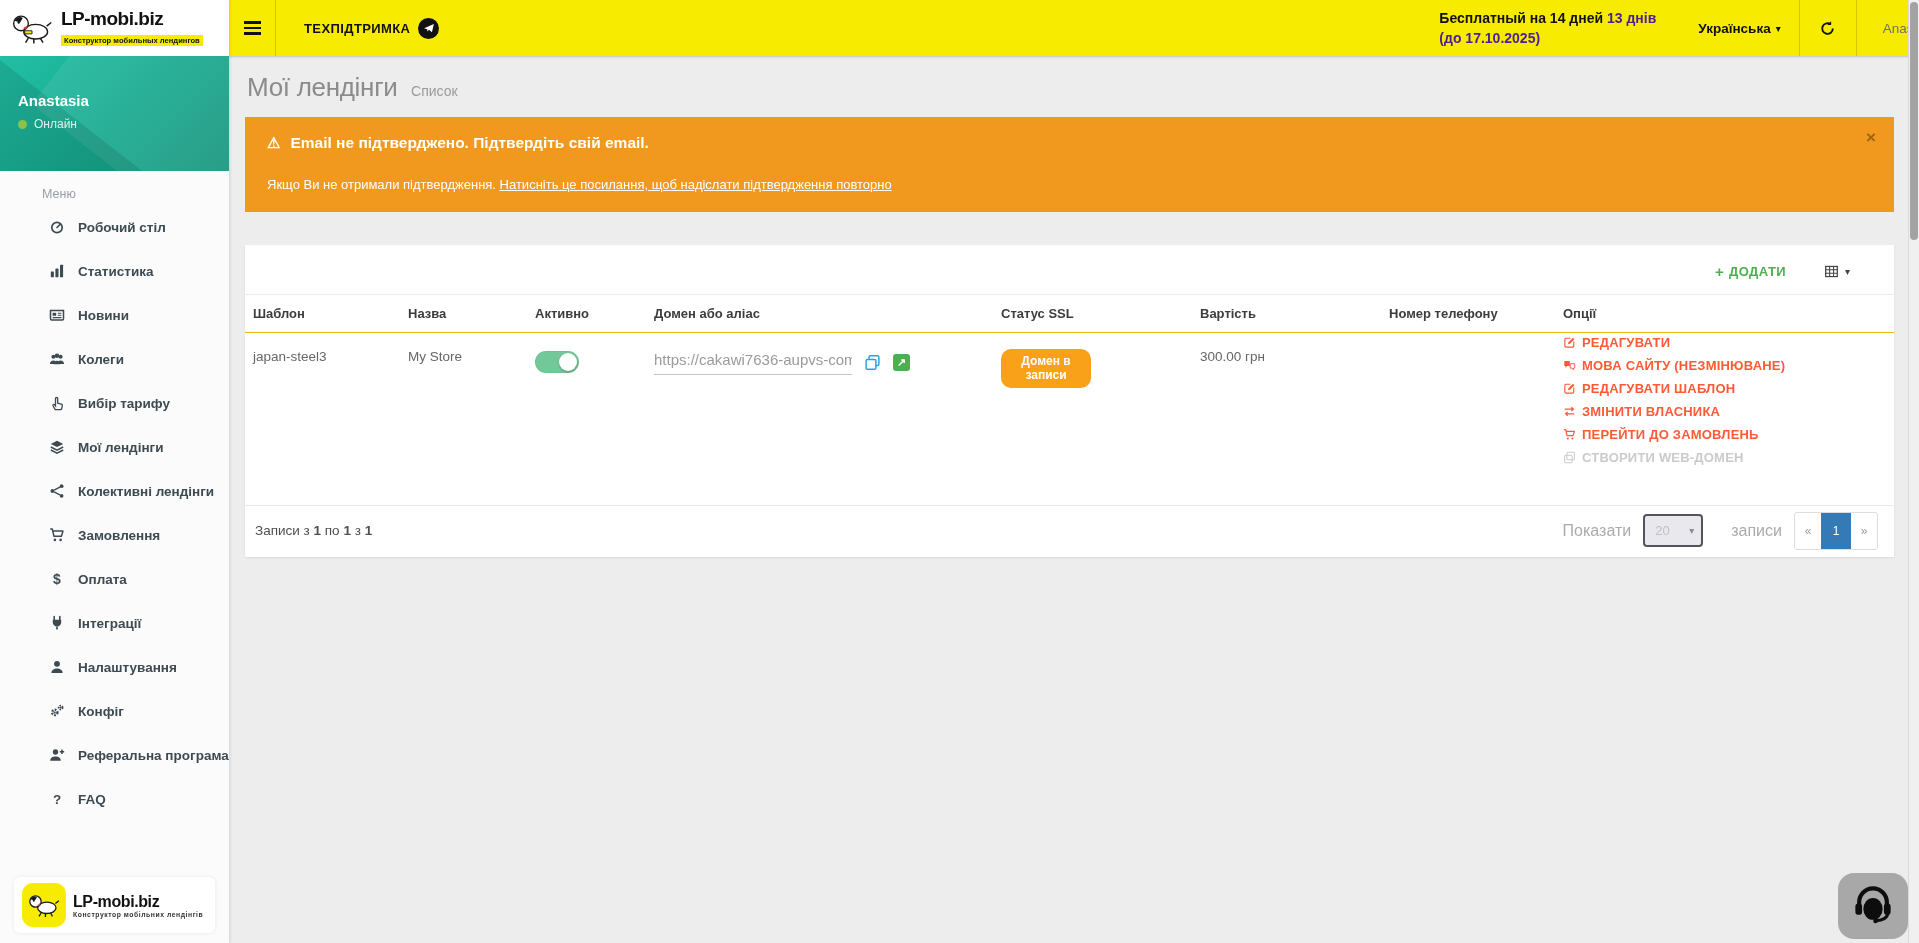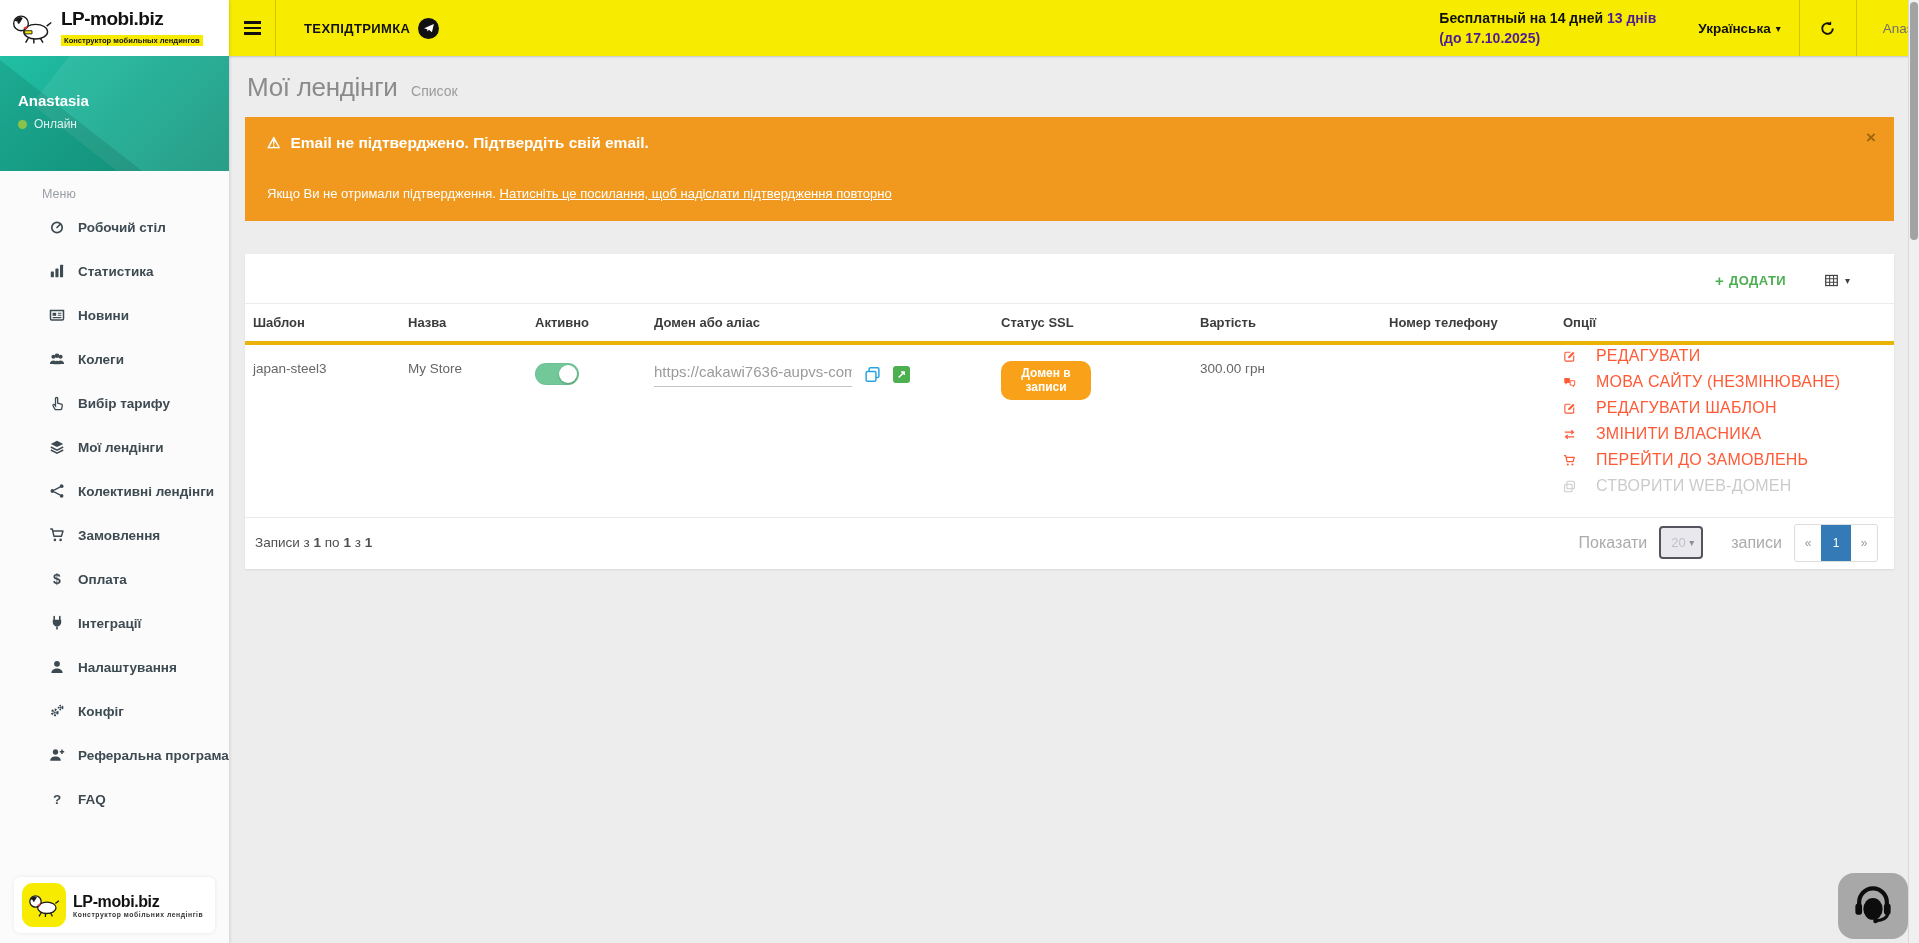--- a/index.html
+++ b/index.html
@@ -50,61 +50,61 @@
   .tb-user { padding:0 26px; display:flex; align-items:center; font-size:13.5px; color:#6f6f6f; cursor:pointer; }
 
   
   .main { position:absolute; left:229px; top:56px; right:11px; bottom:0; padding:0 14px 0 16px; }
   .page-head { padding:16px 2px 14px; }
   .page-title { display:inline; font-size:26px; font-weight:400; color:#8b8b8b; letter-spacing:-.3px; }
   .page-sub { display:inline; font-size:14px; color:#9b9b9b; margin-left:9px; }
   .alert { position:relative; background:#f0991e; color:#fff; padding:17px 22px 20px; }
   .alert-title { display:flex; align-items:center; gap:10px; font-size:15.5px; font-weight:700; }
   .alert-warn { font-size:15px; }
-  .alert-body { margin-top:34px; font-size:13px; }
+  .alert-body { margin-top:25px; font-size:13px; }
   .alert-body a { color:#fff; text-decoration:underline; cursor:pointer; }
   .alert-close { position:absolute; top:12px; right:18px; font-size:17px; font-weight:700; color:rgba(90,55,0,.55); cursor:pointer; line-height:1; }
 
   .card { margin-top:33px; background:#fff; box-shadow:0 1px 2px rgba(0,0,0,.08); }
   .toolbar { display:flex; justify-content:flex-end; align-items:center; gap:38px; padding:18px 44px 14px 0; }
   .btn-add { display:flex; align-items:center; gap:5px; color:#4caf50; font-size:13px; font-weight:700; letter-spacing:.4px; cursor:pointer; }
   .btn-add .plus { font-size:15px; font-weight:700; }
   .btn-grid { display:flex; align-items:center; gap:6px; color:#444; cursor:pointer; }
   .btn-grid svg { width:15px; height:15px; }
   .btn-grid .caret { color:#444; }
 
   .tgrid { display:grid; grid-template-columns:155px 127px 119px 347px 199px 189px 174px auto; }
-  .table-head { border-top:1px solid #ececec; border-bottom:4px solid #eab308; }
+  .table-head { border-top:1px solid #ececec; border-bottom:1px solid #eab308; }
   .th { padding:11px 8px; font-size:13px; font-weight:700; color:#3c3c3c; }
   .td { padding:16px 8px 10px; font-size:13.5px; color:#666; }
   .table-row { min-height:172px; }
 
   .toggle { width:44px; height:22px; border-radius:11px; background:#72c899; position:relative; cursor:pointer; margin-top:2px; box-shadow:inset 0 0 0 1px rgba(0,0,0,.04); }
   .toggle .knob { position:absolute; top:2px; right:2px; width:18px; height:18px; border-radius:50%; background:#fff; box-shadow:0 1px 2px rgba(0,0,0,.25); }
 
   .domain-wrap { display:flex; align-items:center; gap:12px; }
   .domain-input { width:198px; border:none; border-bottom:1px solid #c4c4c4; background:transparent; font-family:"Liberation Sans",sans-serif; font-size:15px; color:#9b9b9b; padding:2px 0 6px; outline:none; }
   .ic-copy { color:#29a3e0; cursor:pointer; display:flex; }
   .ic-copy svg { width:17px; height:17px; }
   .ic-open { width:17px; height:17px; background:#4caf50; border-radius:3px; color:#fff; font-size:11px; font-weight:700; display:flex; align-items:center; justify-content:center; cursor:pointer; }
 
   .ssl-badge { display:inline-block; width:90px; background:#f9a119; color:#fff; font-size:12px; font-weight:700; text-align:center; line-height:1.2; border-radius:10px; padding:5px 6px; }
 
   .opt-list { padding-top:2px; }
-  .opt-item { display:flex; align-items:center; gap:20px; color:#ff5a36; font-size:16px; font-weight:400; letter-spacing:.2px; margin-bottom:8px; cursor:pointer; }
+  .opt-item { display:flex; align-items:center; gap:6px; color:#ff5a36; font-size:13px; font-weight:700; letter-spacing:.2px; margin-bottom:8px; cursor:pointer; }
   .opt-item .oi { width:13px; height:13px; display:flex; }
   .opt-item .oi svg { width:13px; height:13px; fill:currentColor; }
   .opt-item.disabled { color:#cbcbcb; cursor:default; }
 
   .card-footer { border-top:1px solid #eaeaea; display:flex; justify-content:space-between; align-items:center; padding:10px 16px 12px 10px; height:52px; }
   .cf-info { font-size:13.5px; color:#4f4f4f; }
   .cf-info b { font-weight:700; }
   .cf-right { display:flex; align-items:center; gap:12px; }
   .cf-lbl { font-size:16px; color:#ababab;margin-left:16px; }
-  .pagesize { position:relative; width:44px; height:33px; background:#e9e9ed; border:2px solid #54545e; border-radius:4px; display:flex; align-items:center; padding-left:10px; cursor:default; }
+  .pagesize { position:relative; width:60px; height:33px; background:#e9e9ed; border:2px solid #54545e; border-radius:4px; display:flex; align-items:center; padding-left:10px; cursor:default; }
   .pagesize .val { font-size:13px; color:#bfbfc9; }
   .pagesize .caret { position:absolute; right:7px; color:#8d8d99; }
   .pager { display:flex; border:1px solid #ddd; border-radius:3px; overflow:hidden; background:#fff; }
   .pager .pcell { min-width:26px; height:36px; display:flex; align-items:center; justify-content:center; font-size:12px; color:#9a9aa5; cursor:pointer; }
   .pager .pcell.active { min-width:30px; background:#337ab7; color:#fff; }
 
   .chat-widget { position:absolute; right:11px; bottom:4px; width:70px; height:66px; border-radius:16px; background:rgba(158,158,158,.88); display:flex; align-items:center; justify-content:center; cursor:pointer; z-index:6; }
   .chat-widget svg { width:42px; height:42px; fill:#0d0d0d; }
 
   .pg-scrollbar { position:absolute; right:0; top:0; width:11px; height:943px; background:#f0f0f0; border-left:1px solid #d9d9d9; z-index:7; }

